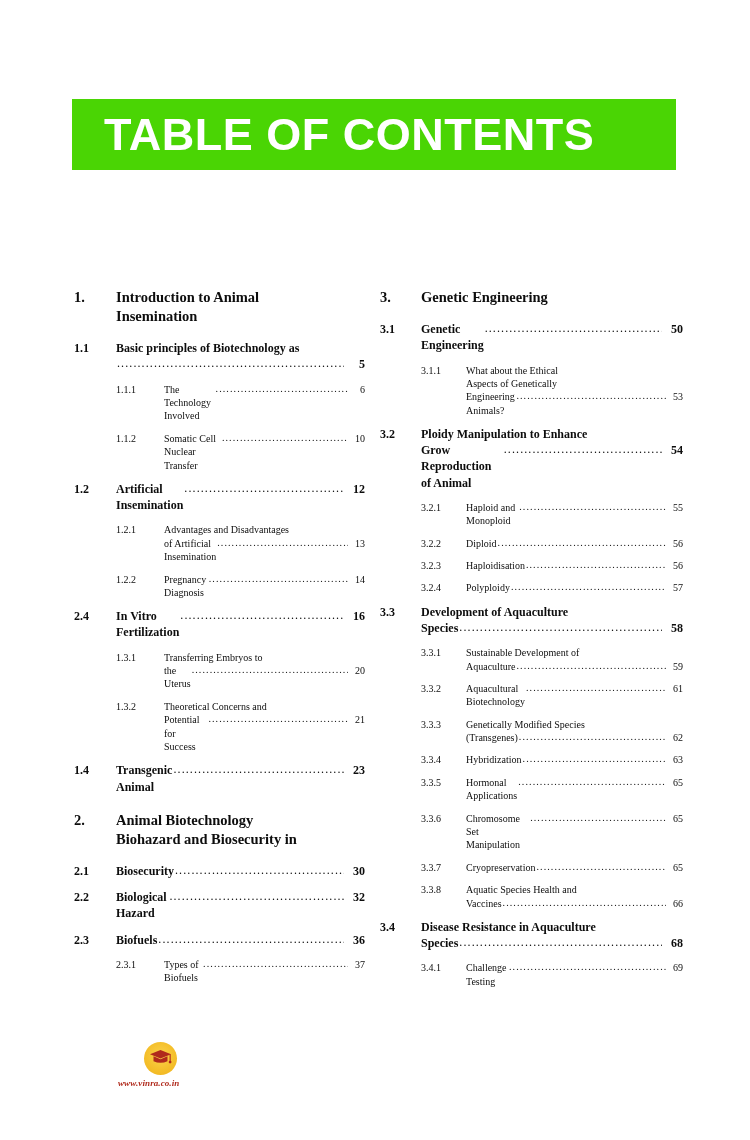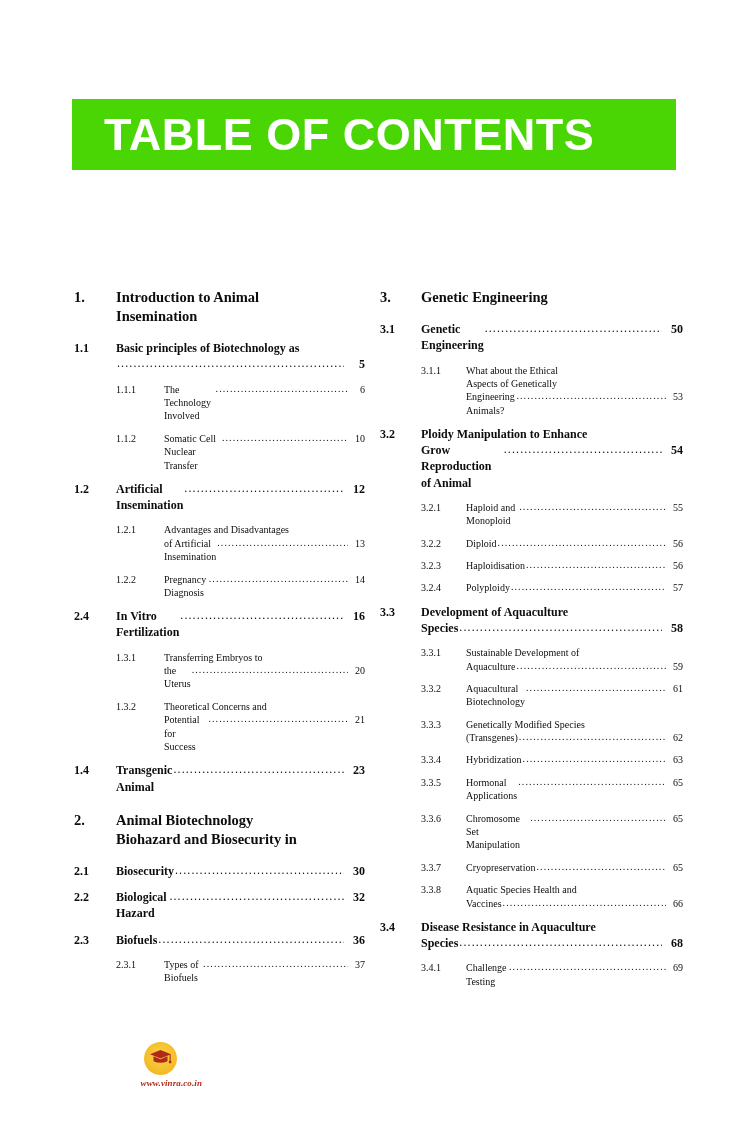--- a/index.html
+++ b/index.html
@@ -134,21 +134,21 @@
 
   
   .chapter-gap { margin-top: 16px; }
 
   
   .footer {
     position: absolute;
     left: 118px;
     top: 1042px;
     width: 84px;
-    text-align: right;
+    text-align: left;
   }
   .logo-badge {
     width: 33px;
     height: 33px;
     border-radius: 50%;
     background: radial-gradient(circle at 50% 42%, #fbd34d 0%, #f5c02c 55%, #eeb11b 100%);
     margin: 0 auto 3px auto;
     position: relative;
     display: block;
   }

